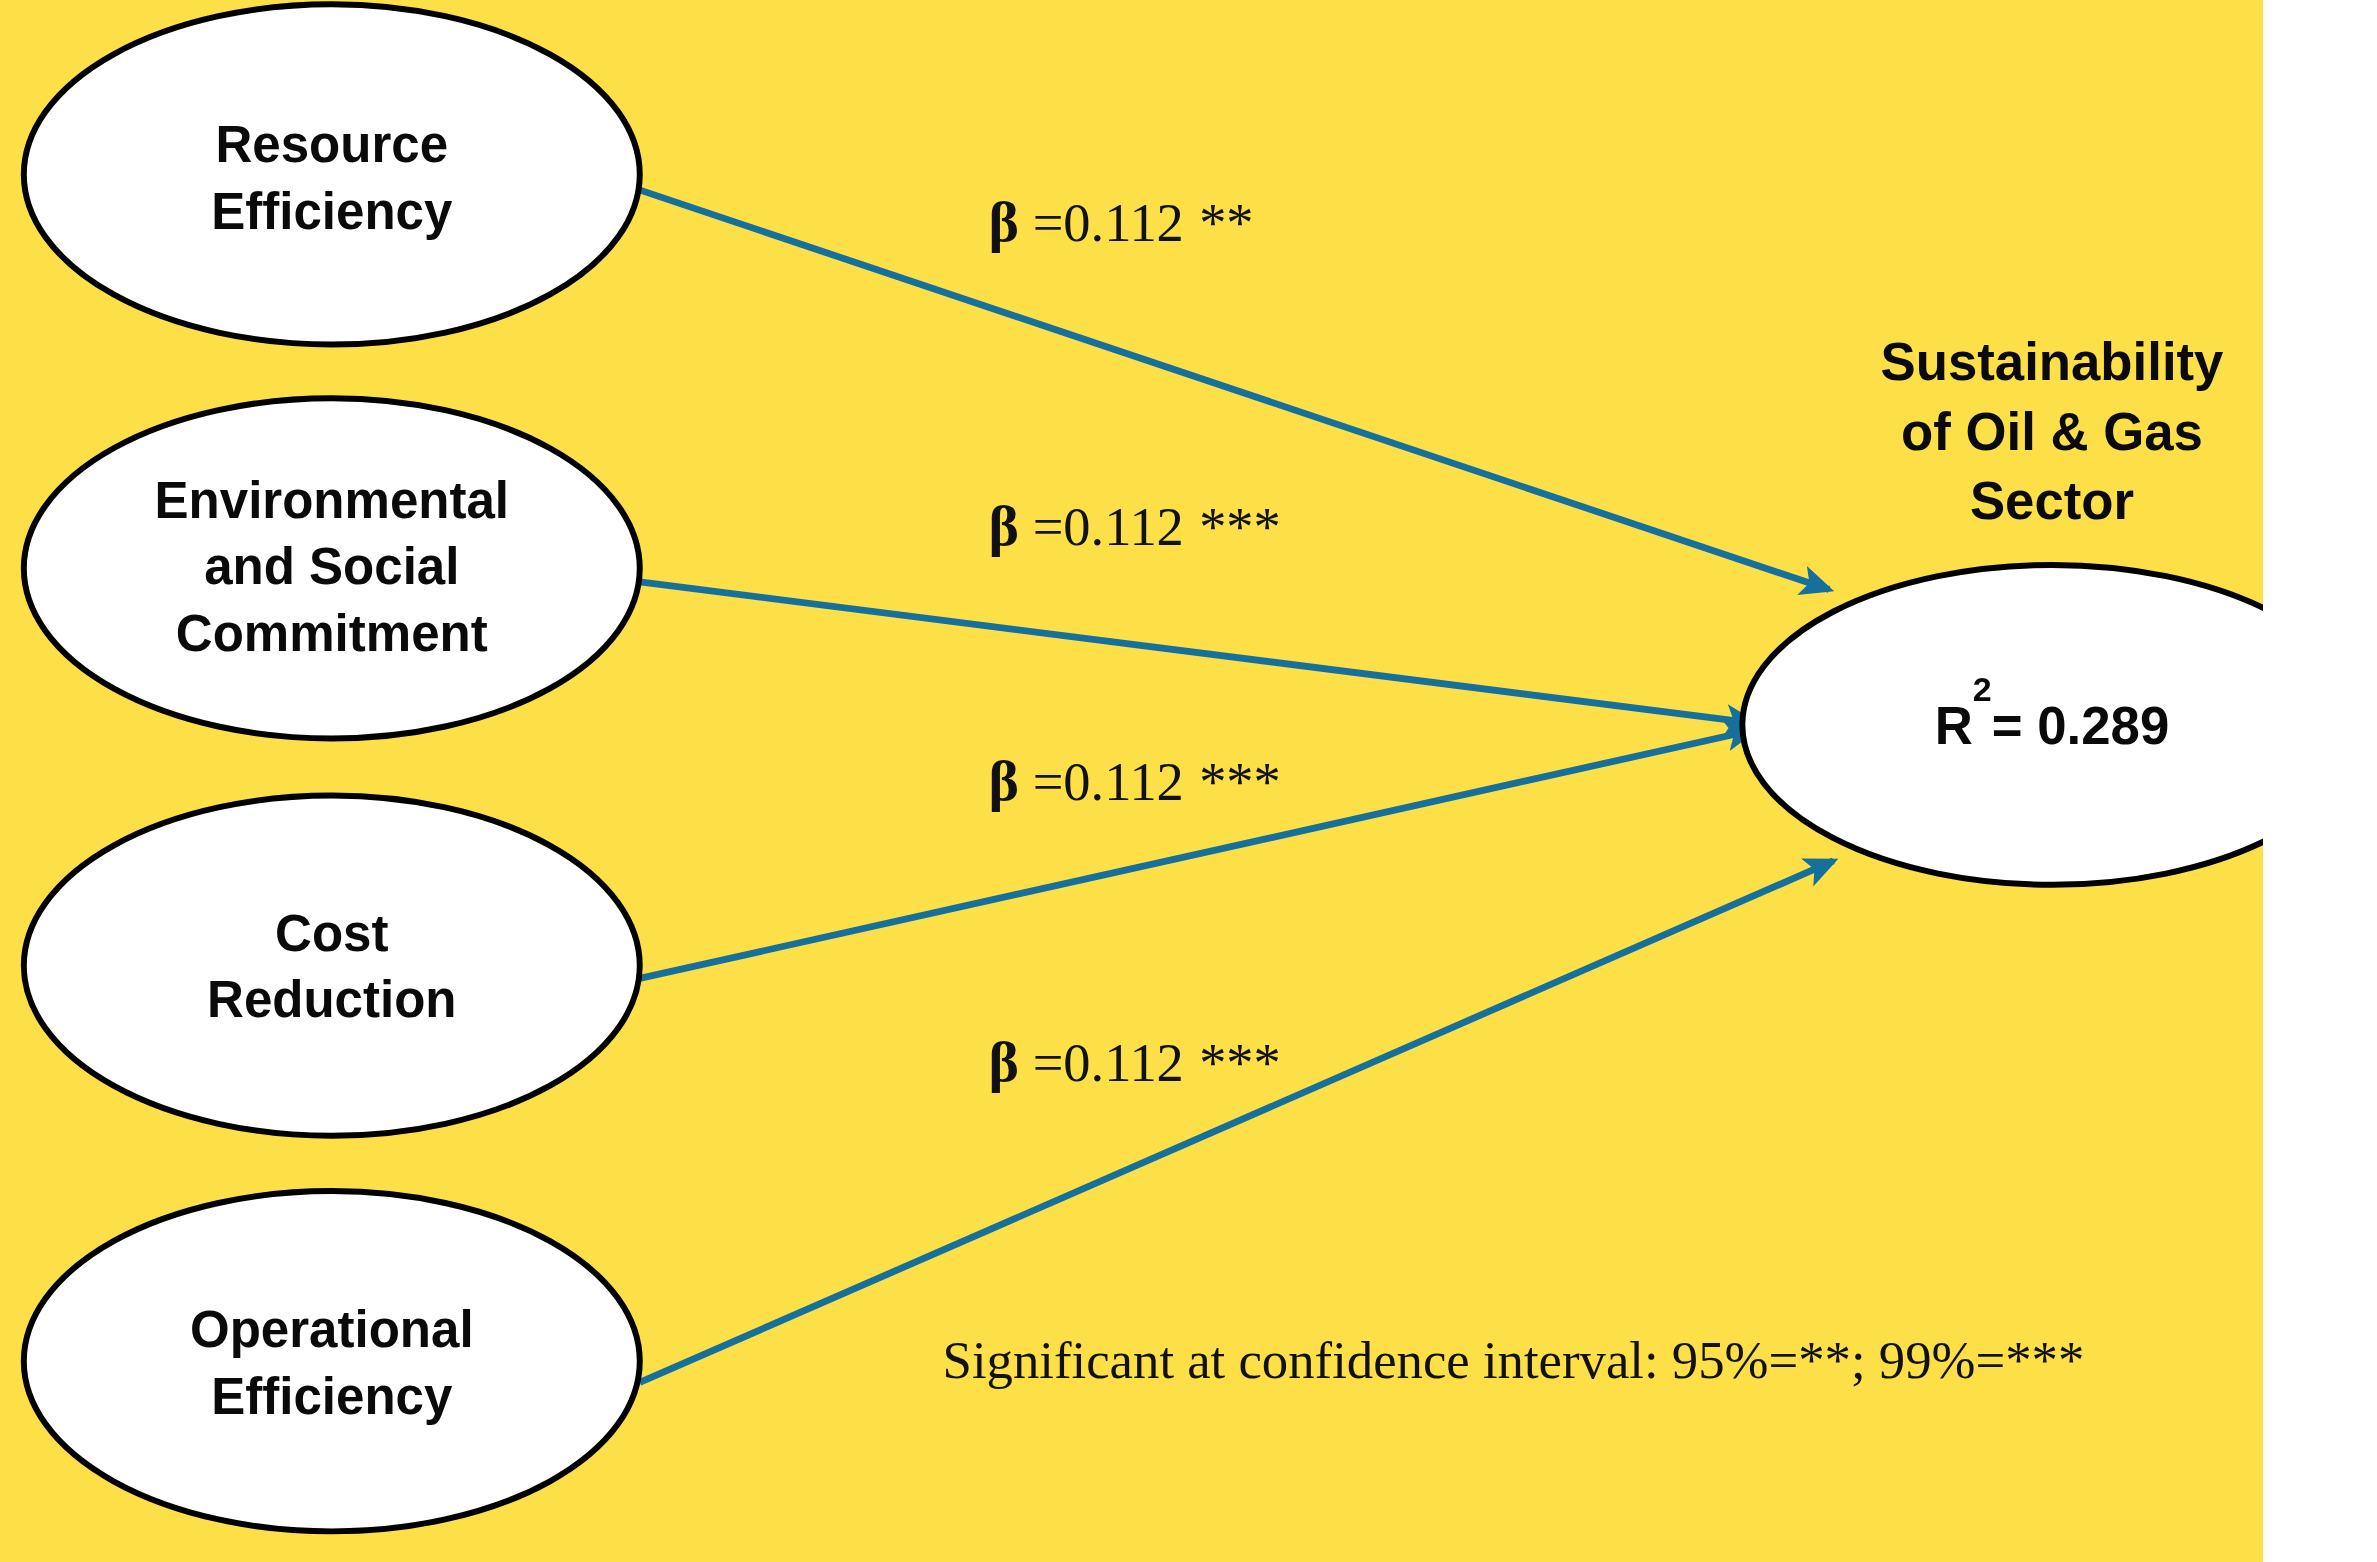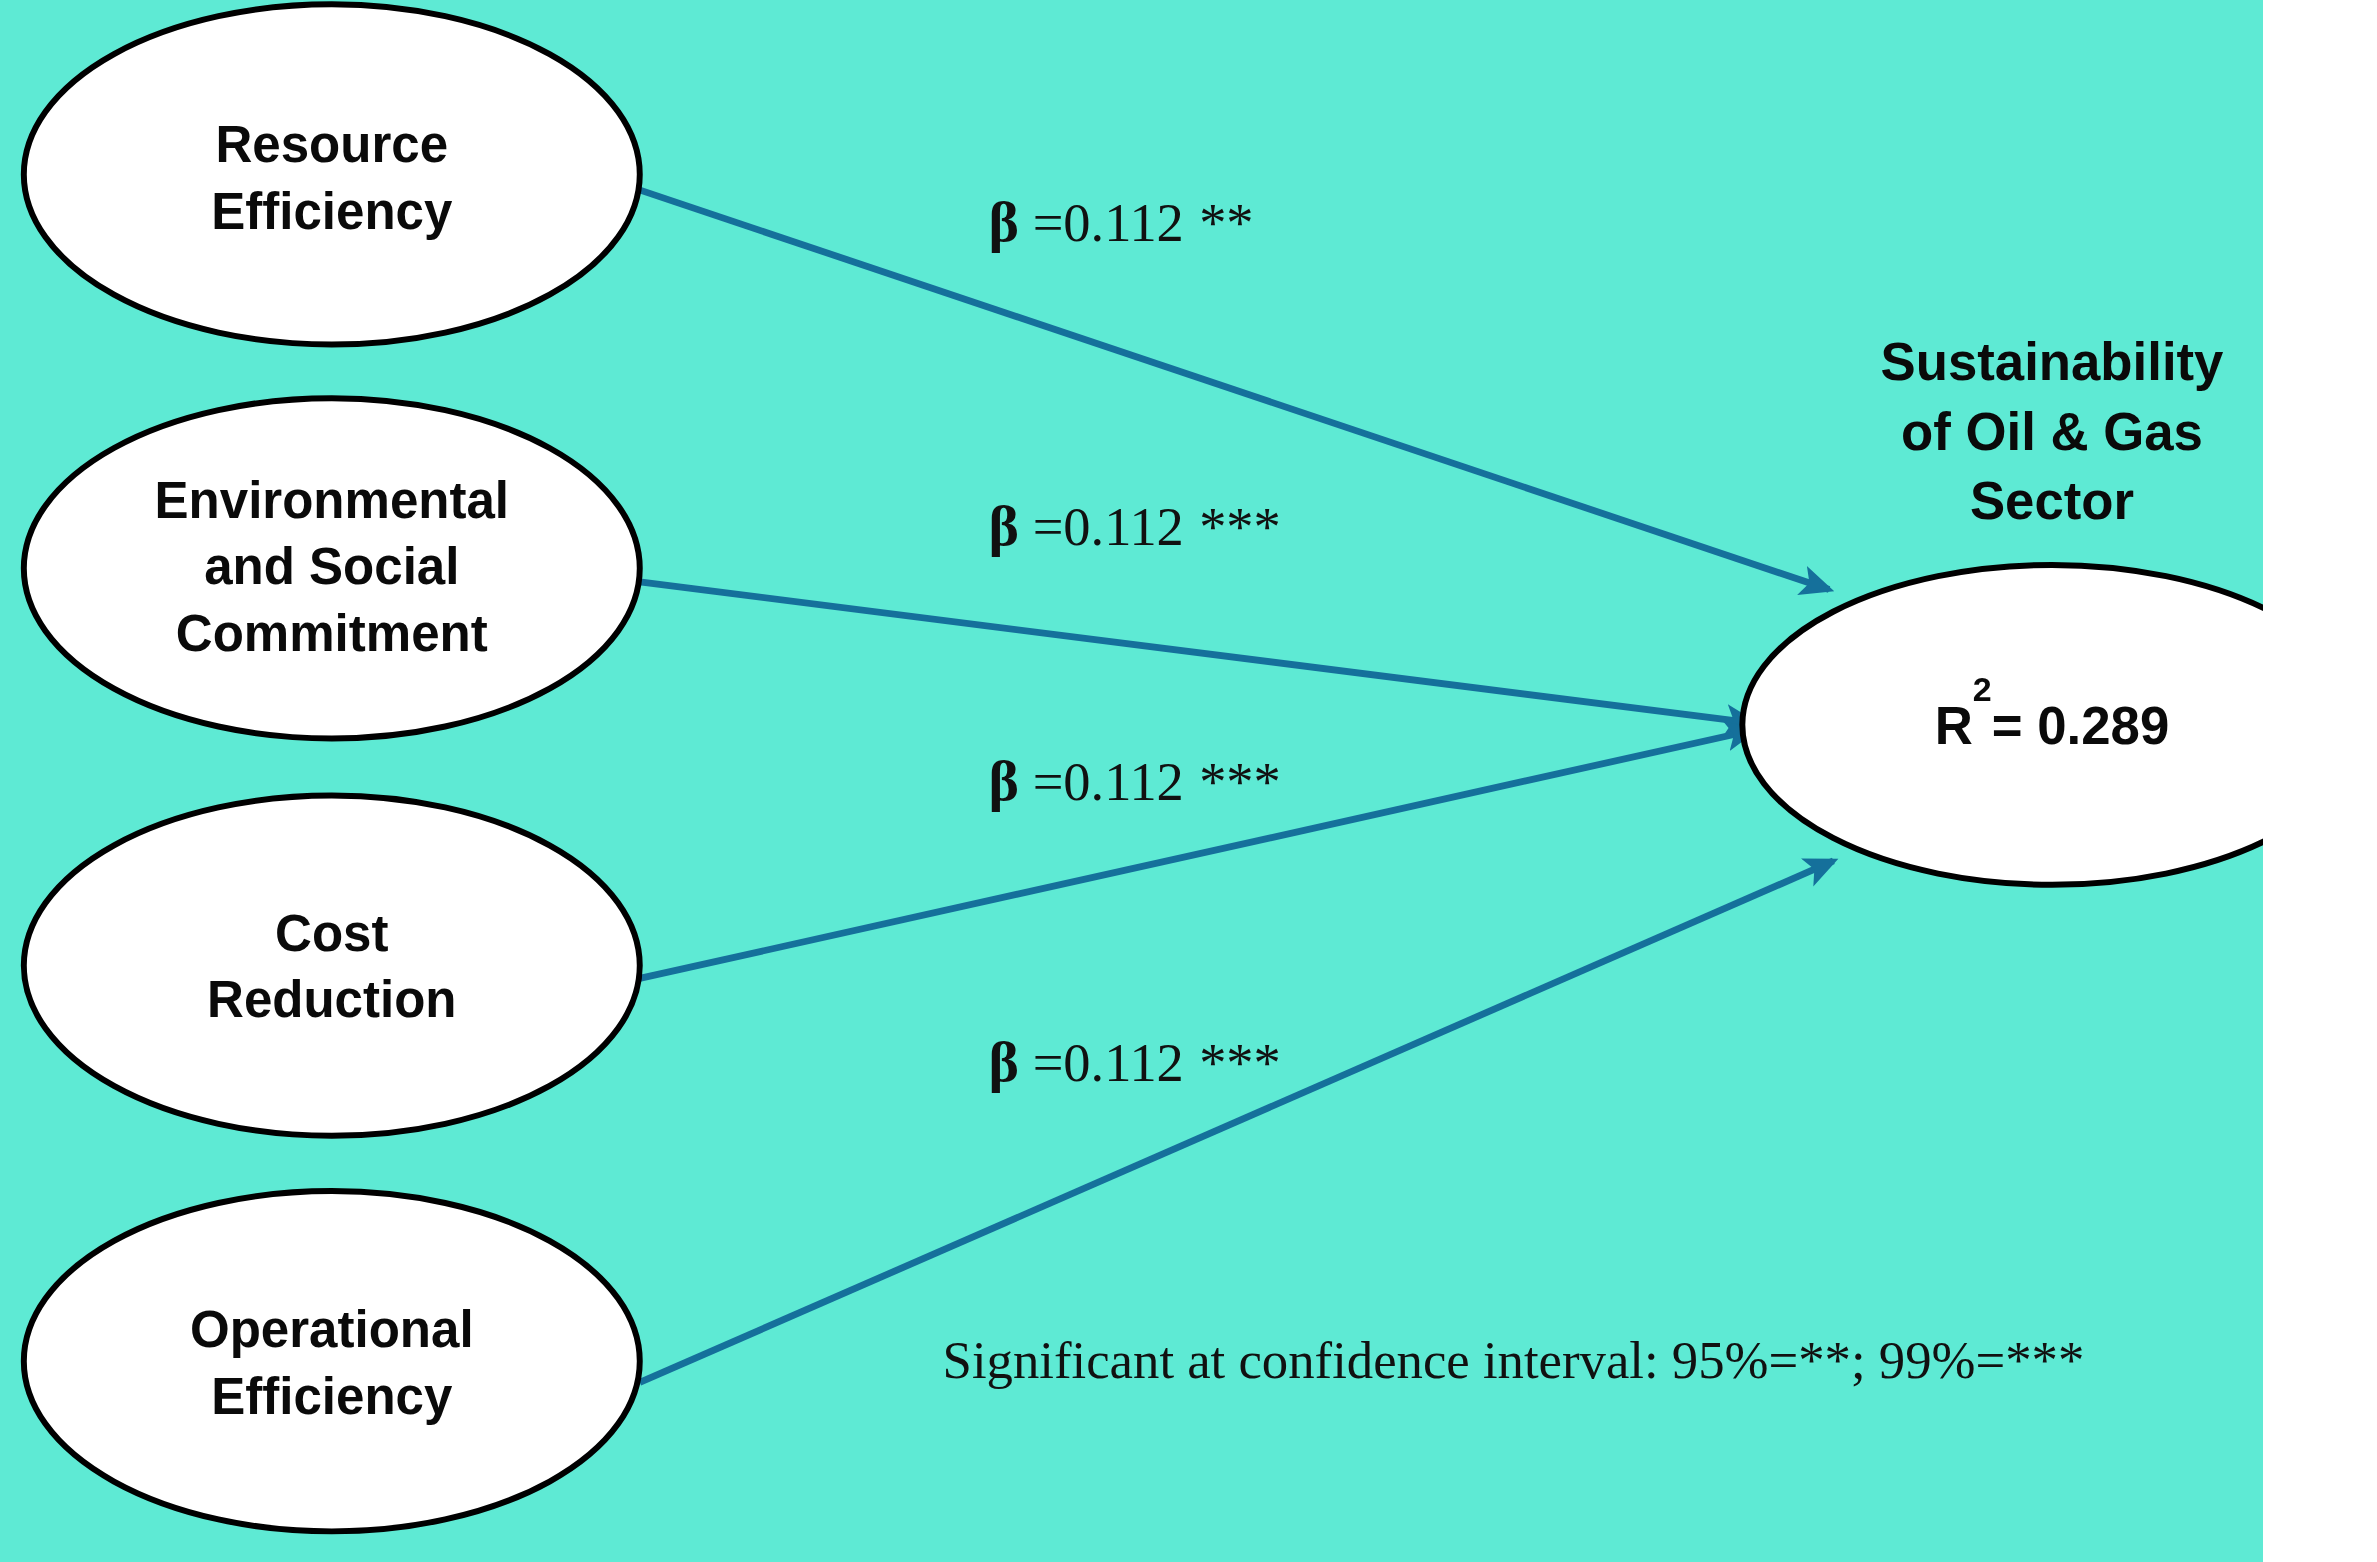--- a/index.html
+++ b/index.html
@@ -8,21 +8,21 @@
     padding: 0;
     background: #ffffff;
   }
   body {
     font-family: "Liberation Sans", sans-serif;
   }
   #stage {
     position: relative;
     width: 2263px;
     height: 1562px;
-    background: #5eead4;
+    background: #fde047;
     overflow: hidden;
   }
   #diagram-svg {
     position: absolute;
     top: 0;
     left: 0;
     width: 2377px;
     height: 1562px;
     display: block;
   }

